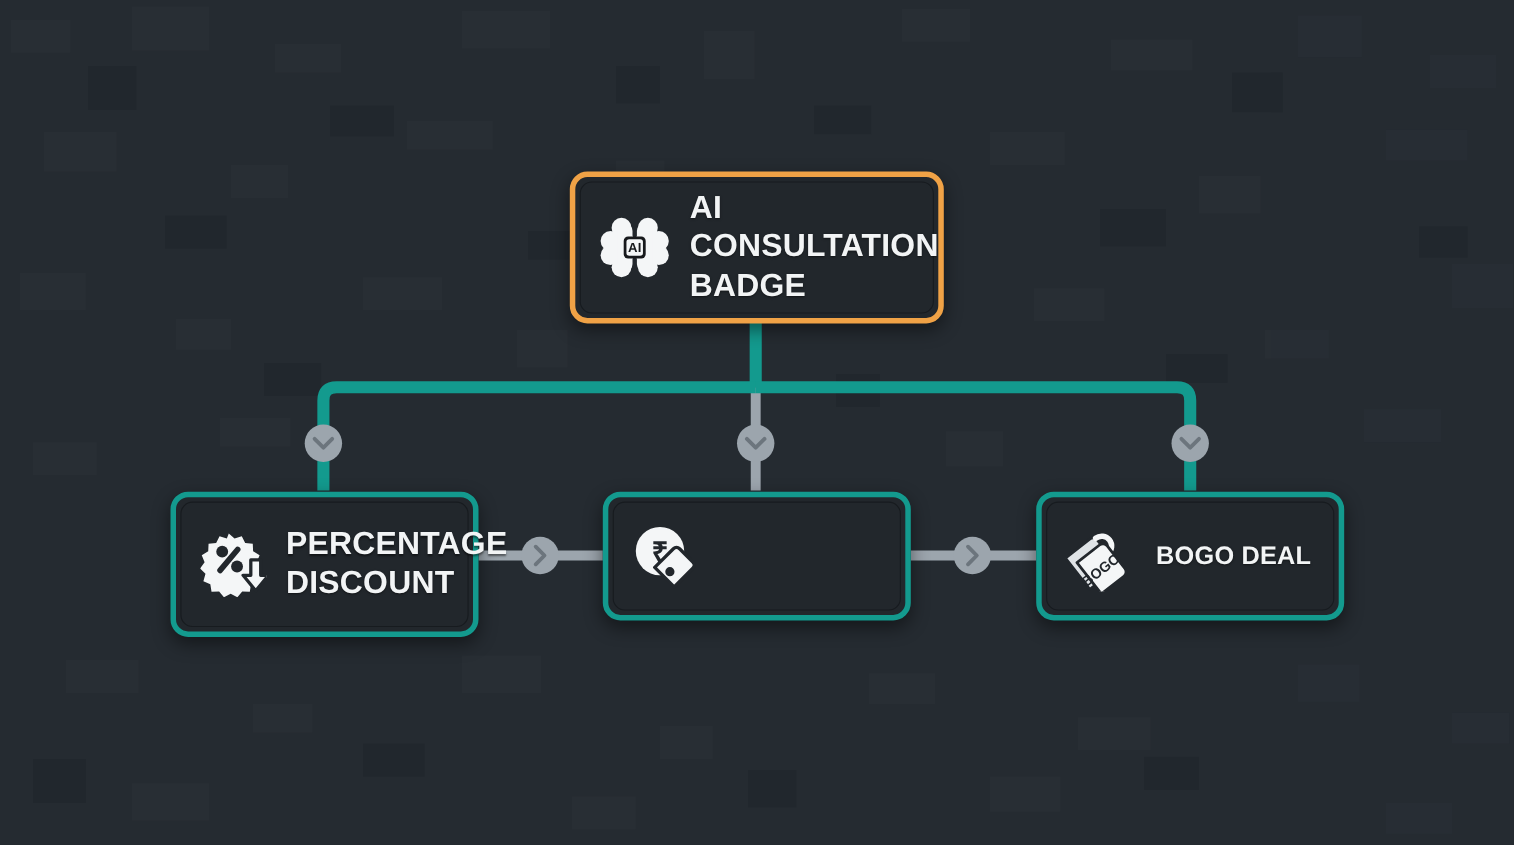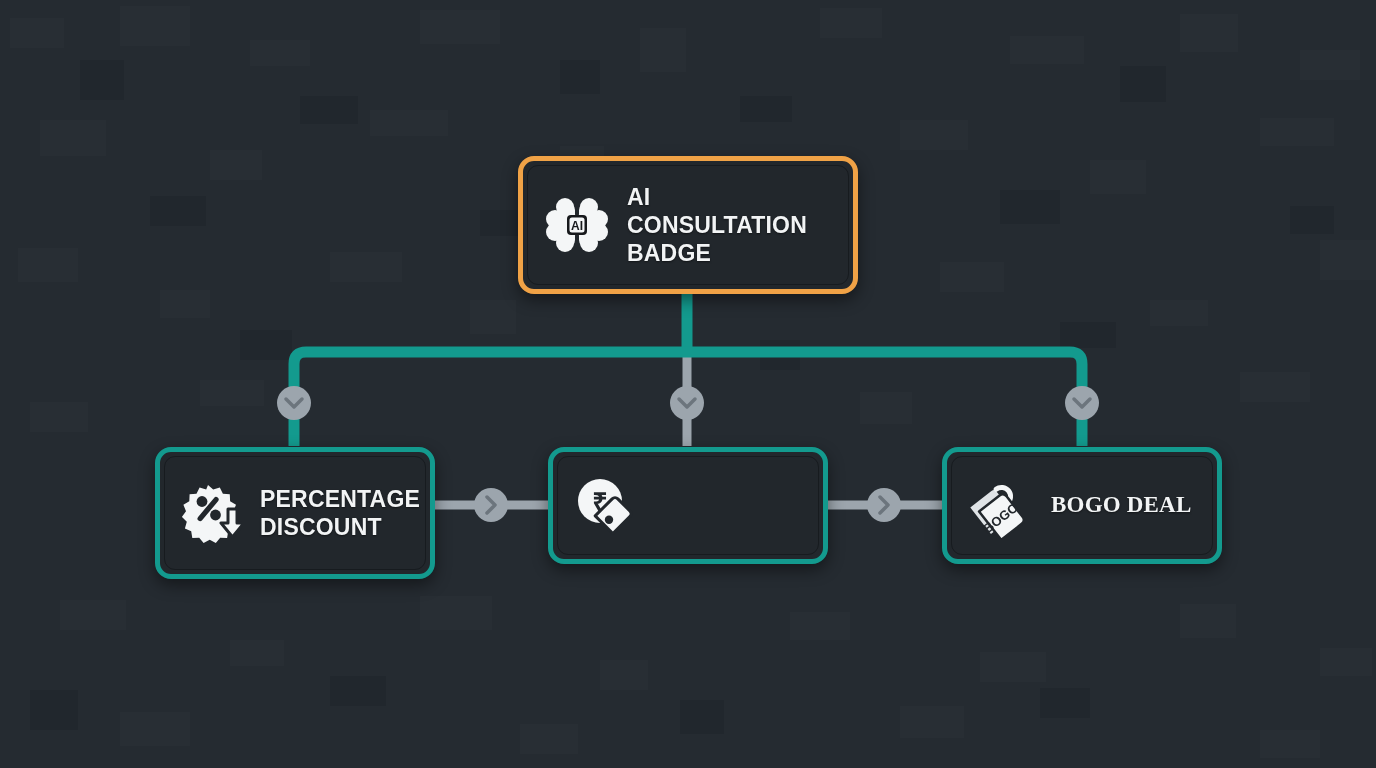--- a/index.html
+++ b/index.html
@@ -47,29 +47,29 @@
     height: 100%;
   }
   .node.root { border: 5px solid #f0a246; }
   .node.leaf { border: 5px solid #139a8e; }
 
   .ico { position: relative; flex: 0 0 auto; display: block; }
 
   .label {
     color: #f2f4f5;
     font-weight: 700;
-    font-size: 23px;
+    font-size: 29px;
     line-height: 1.22;
     letter-spacing: .2px;
     text-transform: uppercase;
     font-stretch: condensed;
     text-shadow: 0 1px 2px rgba(0,0,0,.5);
     white-space: pre-line;
   }
-  .label.one { font-size: 23px; font-family: Liberation Serif, serif; }
+  .label.one { font-size: 23px; }
 </style>
 </head>
 <body>
 
 <div id="stage">
 
   <svg id="noise" viewBox="0 0 1376 768" preserveAspectRatio="none">
     <g fill="#2b3137">
       <rect x="10" y="18" width="54" height="30"></rect>
         <rect x="120" y="6" width="70" height="40"></rect>

